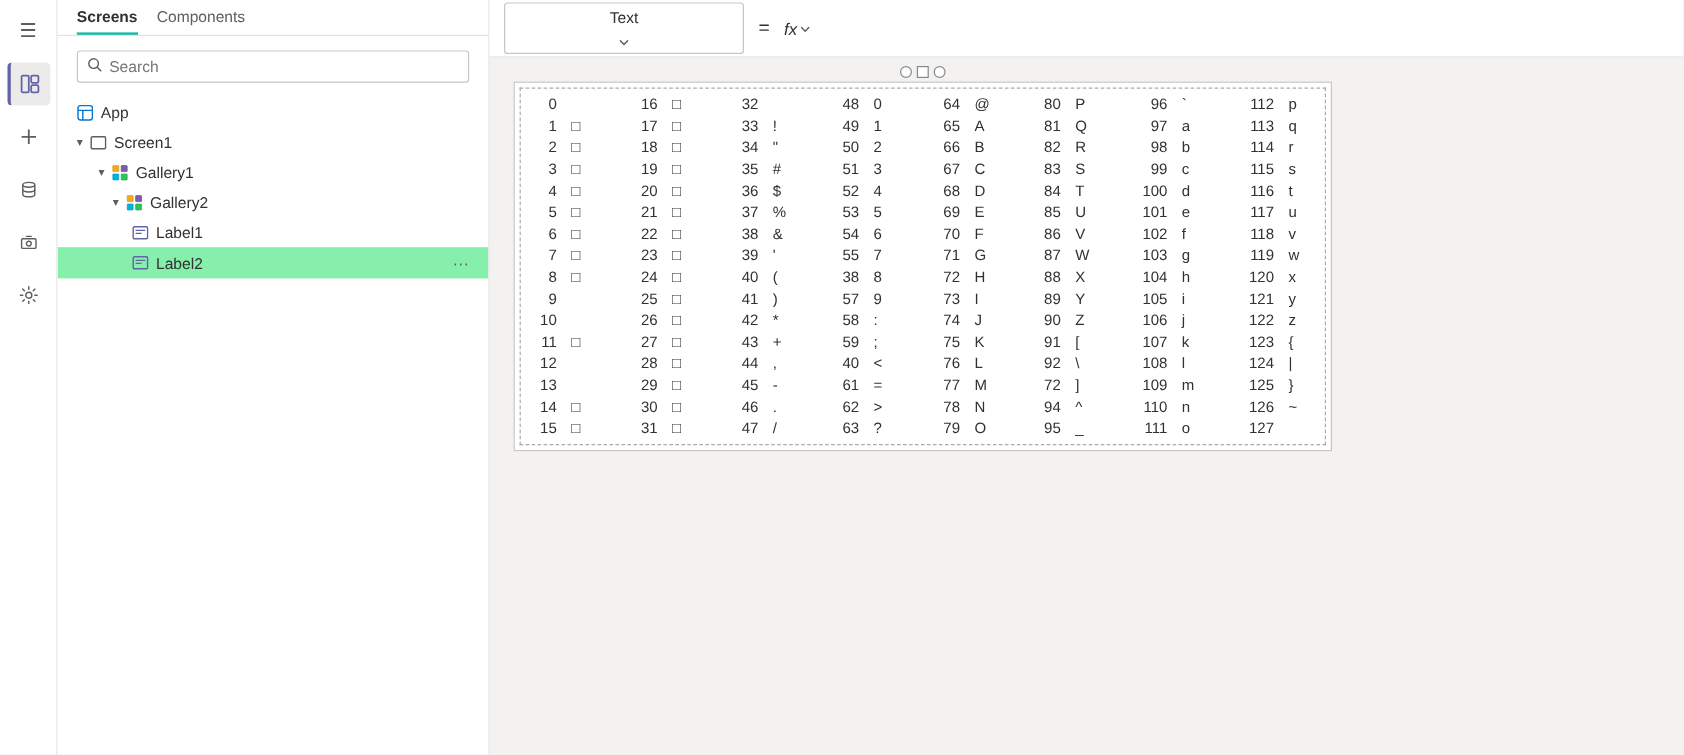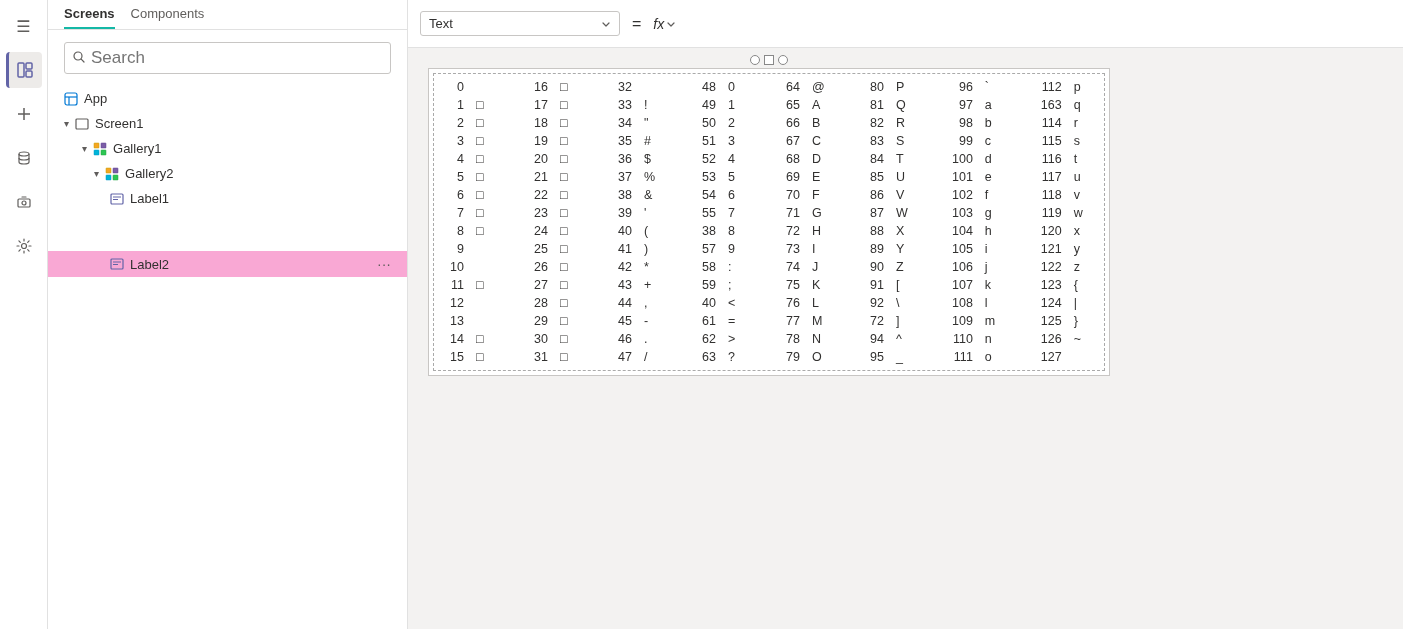--- a/index.html
+++ b/index.html
@@ -90,38 +90,38 @@
       align-items: center;
       border: 1px solid #c8c6c4;
       border-radius: 3px;
       padding: 5px 8px;
       background: #fff;
       gap: 6px;
     }
     .search-box input {
       border: none;
       outline: none;
-      font-size: 17px;
+      font-size: 13px;
       color: #ef4444;
       flex: 1;
       background: transparent;
     }
     .search-icon { color: #605e5c; font-size: 12px; }
 
     
     .tree-content { flex: 1; overflow-y: auto; padding: 0 0 8px 0; }
     .tree-item {
       display: flex;
       align-items: center;
       padding: 5px 16px;
       cursor: pointer;
       color: #323130;
       gap: 6px;
     }
-    .tree-item.selected { background: #f9a8d4; margin-top: 40px; }
+    .tree-item.selected { background: #86efac; }
     .tree-item .chevron { color: #605e5c; font-size: 10px; }
     .tree-item .item-label { flex: 1; font-size: 13px; }
     .tree-item .item-actions { color: #605e5c; font-size: 14px; }
 
     
     .main-area {
       flex: 1;
       display: flex;
       flex-direction: column;
       background: #f3f2f1;
@@ -140,20 +140,21 @@
       align-items: center;
       border: 1px solid #c8c6c4;
       border-radius: 3px;
       padding: 4px 8px;
       min-width: 200px;
       font-size: 13px;
       color: #323130;
       background: #fff;
       cursor: pointer;
       gap: 8px;
+      flex-direction: column;
     }
     .formula-selector span { flex: 1; }
     .formula-eq {
       font-size: 16px;
       color: #323130;
       font-weight: 400;
       padding: 0 4px;
     }
     .formula-fx {
       font-style: italic;
@@ -397,21 +398,21 @@
                 <td style="width: 10px;"></td>
                 <td class="num-col">65</td>
                 <td class="char-col">A</td>
                 <td style="width: 10px;"></td>
                 <td class="num-col">81</td>
                 <td class="char-col">Q</td>
                 <td style="width: 10px;"></td>
                 <td class="num-col">97</td>
                 <td class="char-col">a</td>
                 <td style="width: 10px;"></td>
-                <td class="num-col">163</td>
+                <td class="num-col">113</td>
                 <td class="char-col">q</td>
               </tr>
               <tr>
                 <td class="num-col">2</td>
                 <td class="char-col">□</td>
                 <td style="width: 10px;"></td>
                 <td class="num-col">18</td>
                 <td class="char-col">□</td>
                 <td style="width: 10px;"></td>
                 <td class="num-col">34</td>

